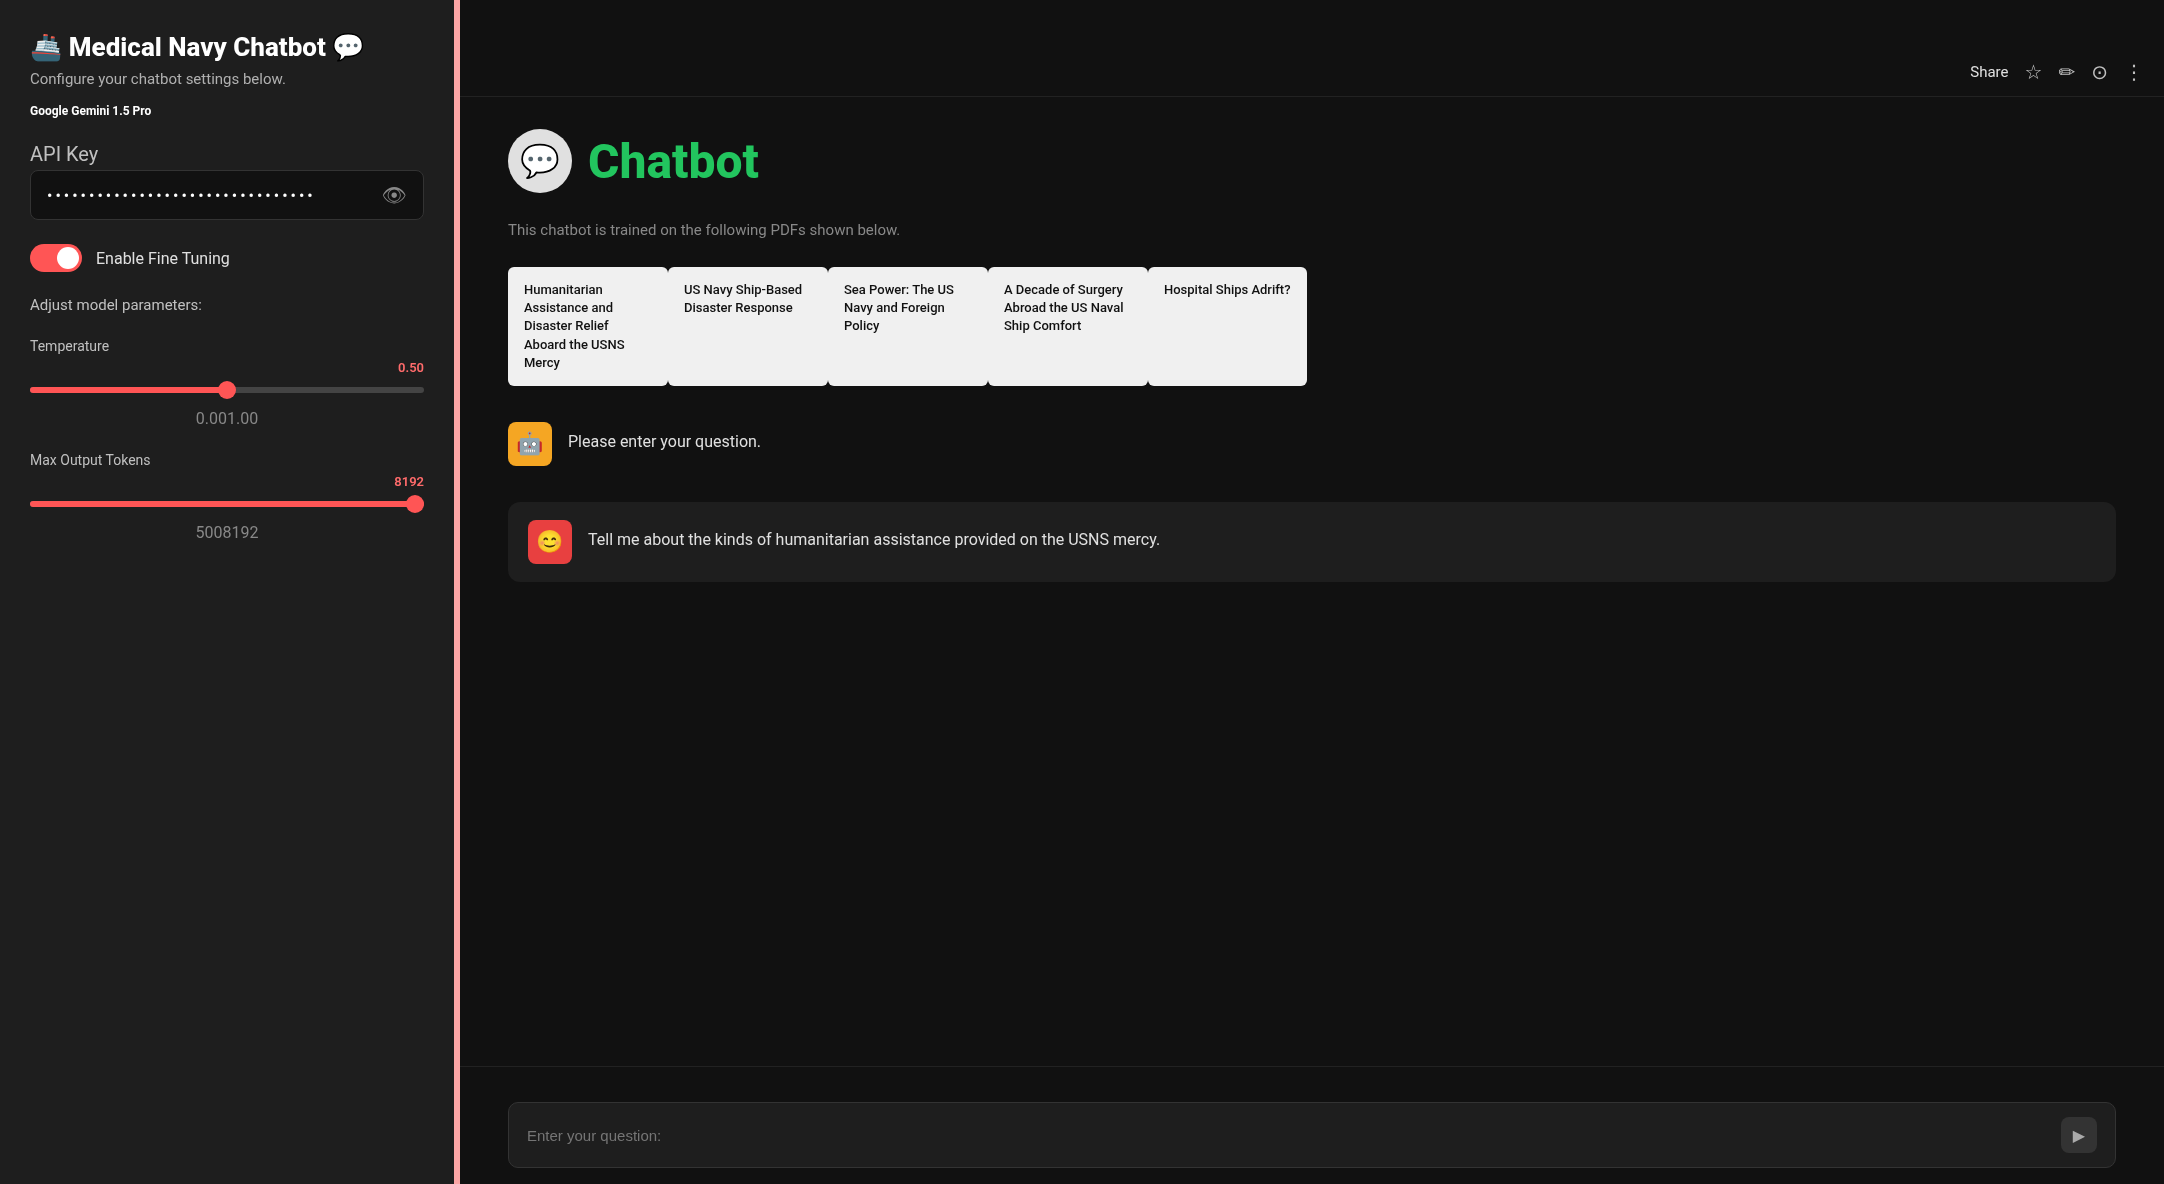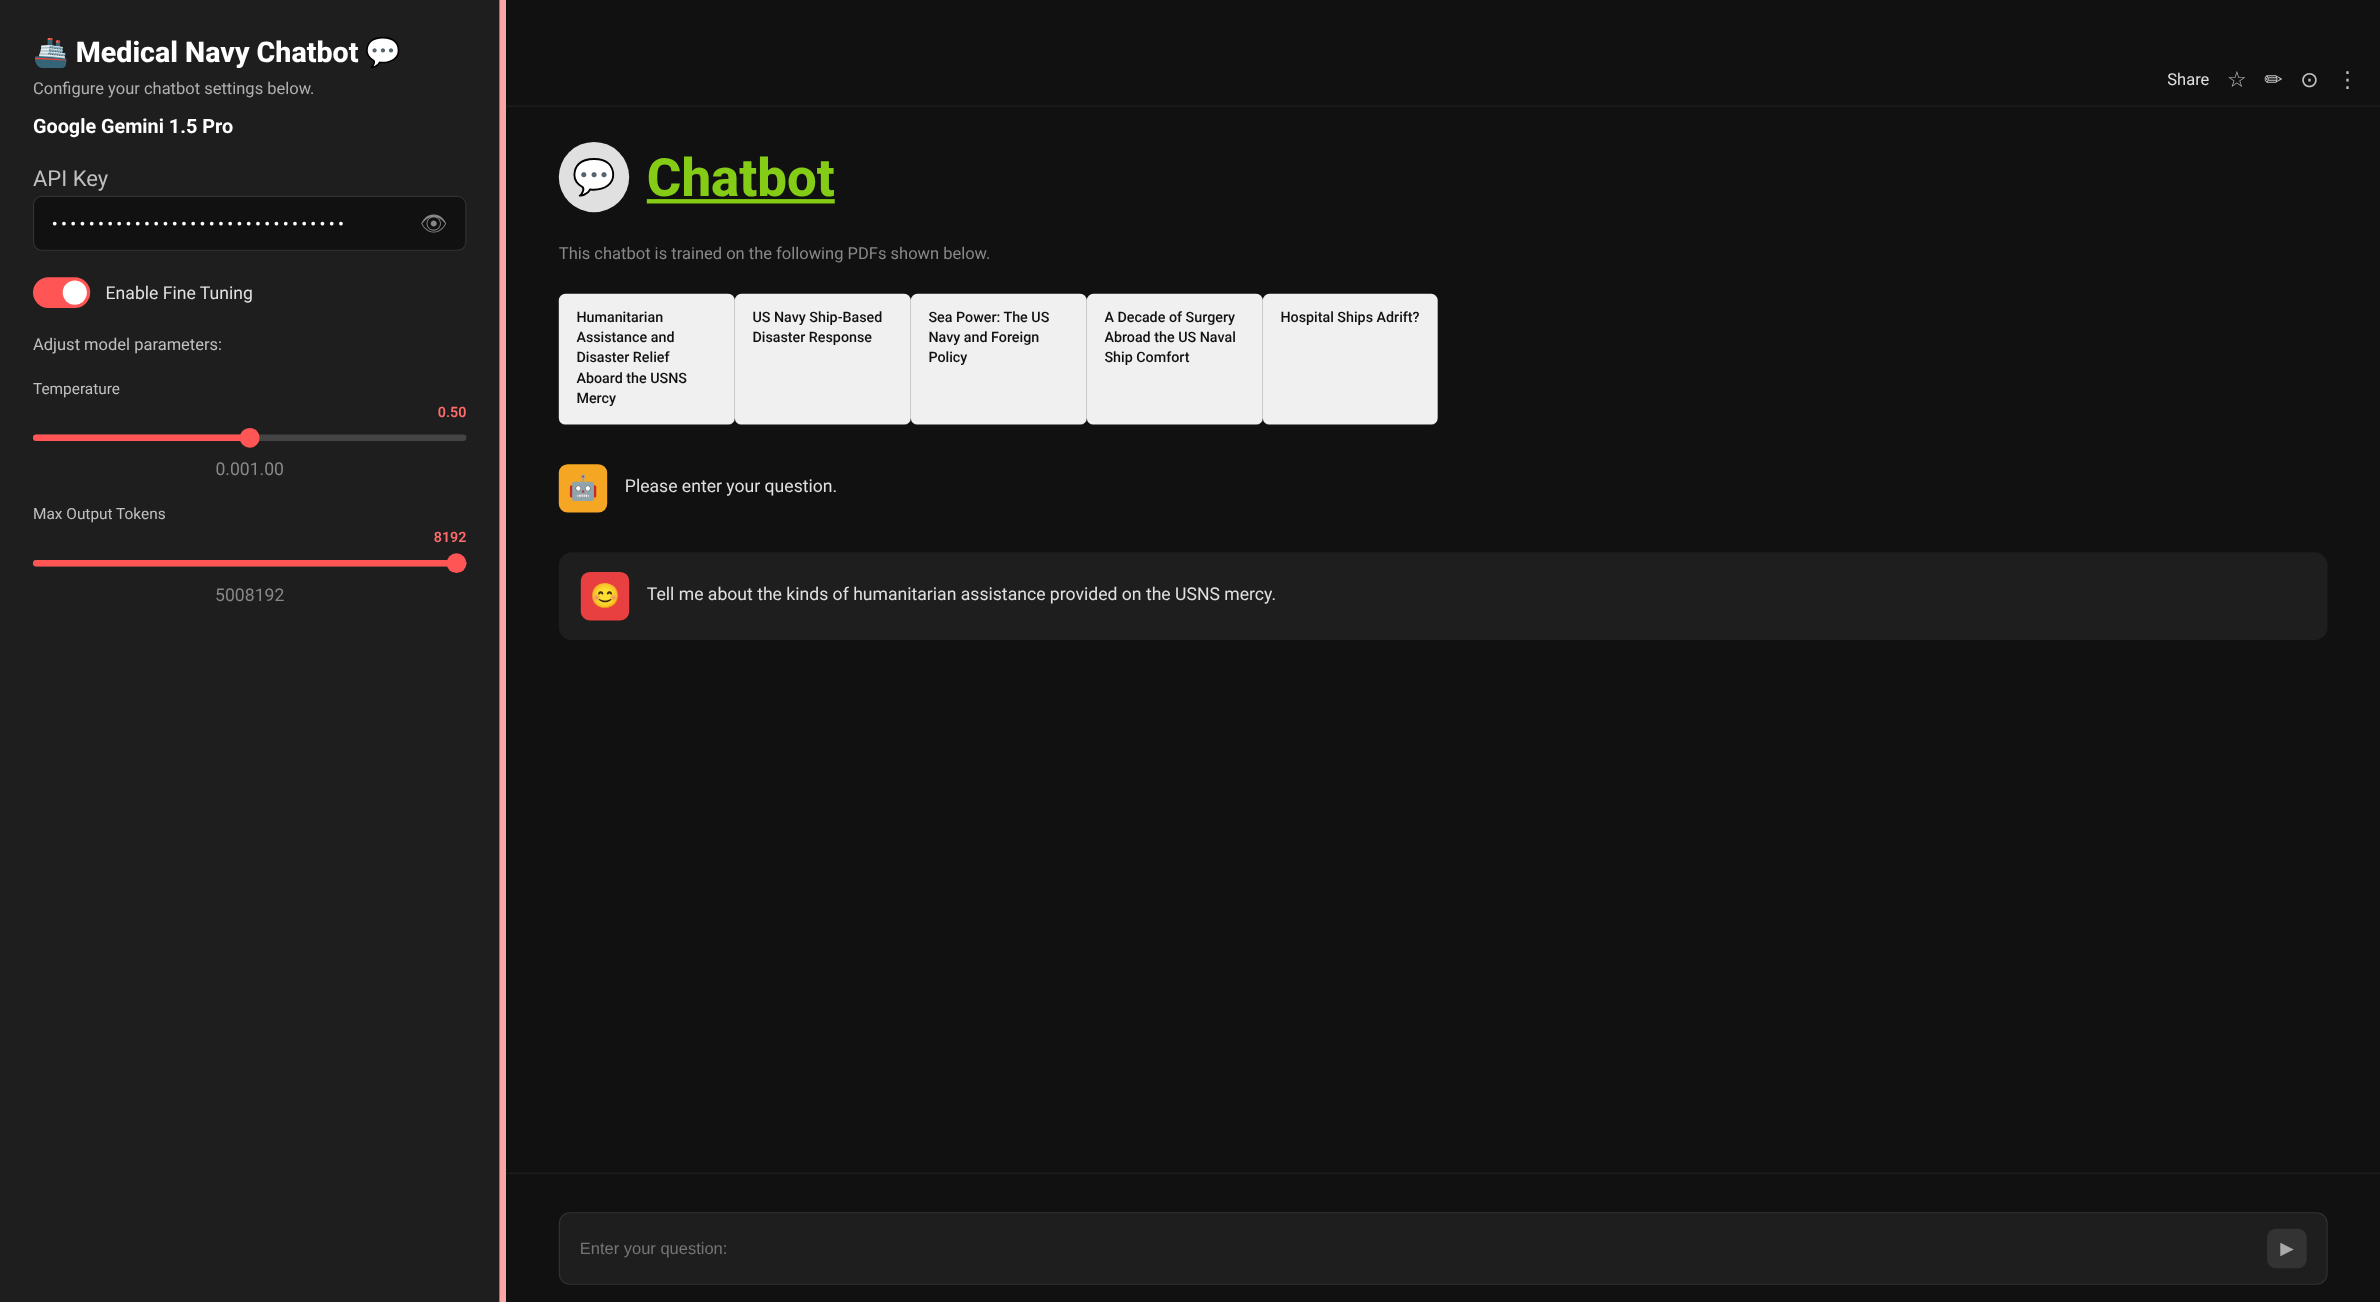--- a/index.html
+++ b/index.html
@@ -34,21 +34,21 @@
       gap: 8px;
     }
 
     .sidebar-subtitle {
       font-size: 15px;
       color: #b0b0b0;
       margin-top: -16px;
     }
 
     .model-label {
-      font-size: 18px;
+      font-size: 12px;
       font-weight: 700;
       color: #ffffff;
       margin-top: -8px;
     }
 
     .section-label {
       font-size: 20px;
       color: #c0c0c0;
       margin-bottom: 4px;
     }
@@ -220,22 +220,21 @@
       display: flex;
       align-items: center;
       justify-content: center;
       font-size: 32px;
       flex-shrink: 0;
     }
 
     .chat-title {
       font-size: 48px;
       font-weight: 800;
-      color: #84cc16;
-      text-decoration: underline;
+      color: #22c55e;
     }
 
     .chat-description {
       font-size: 15px;
       color: #888;
     }
 
     .pdf-cards {
       display: flex;
       flex-wrap: wrap;

